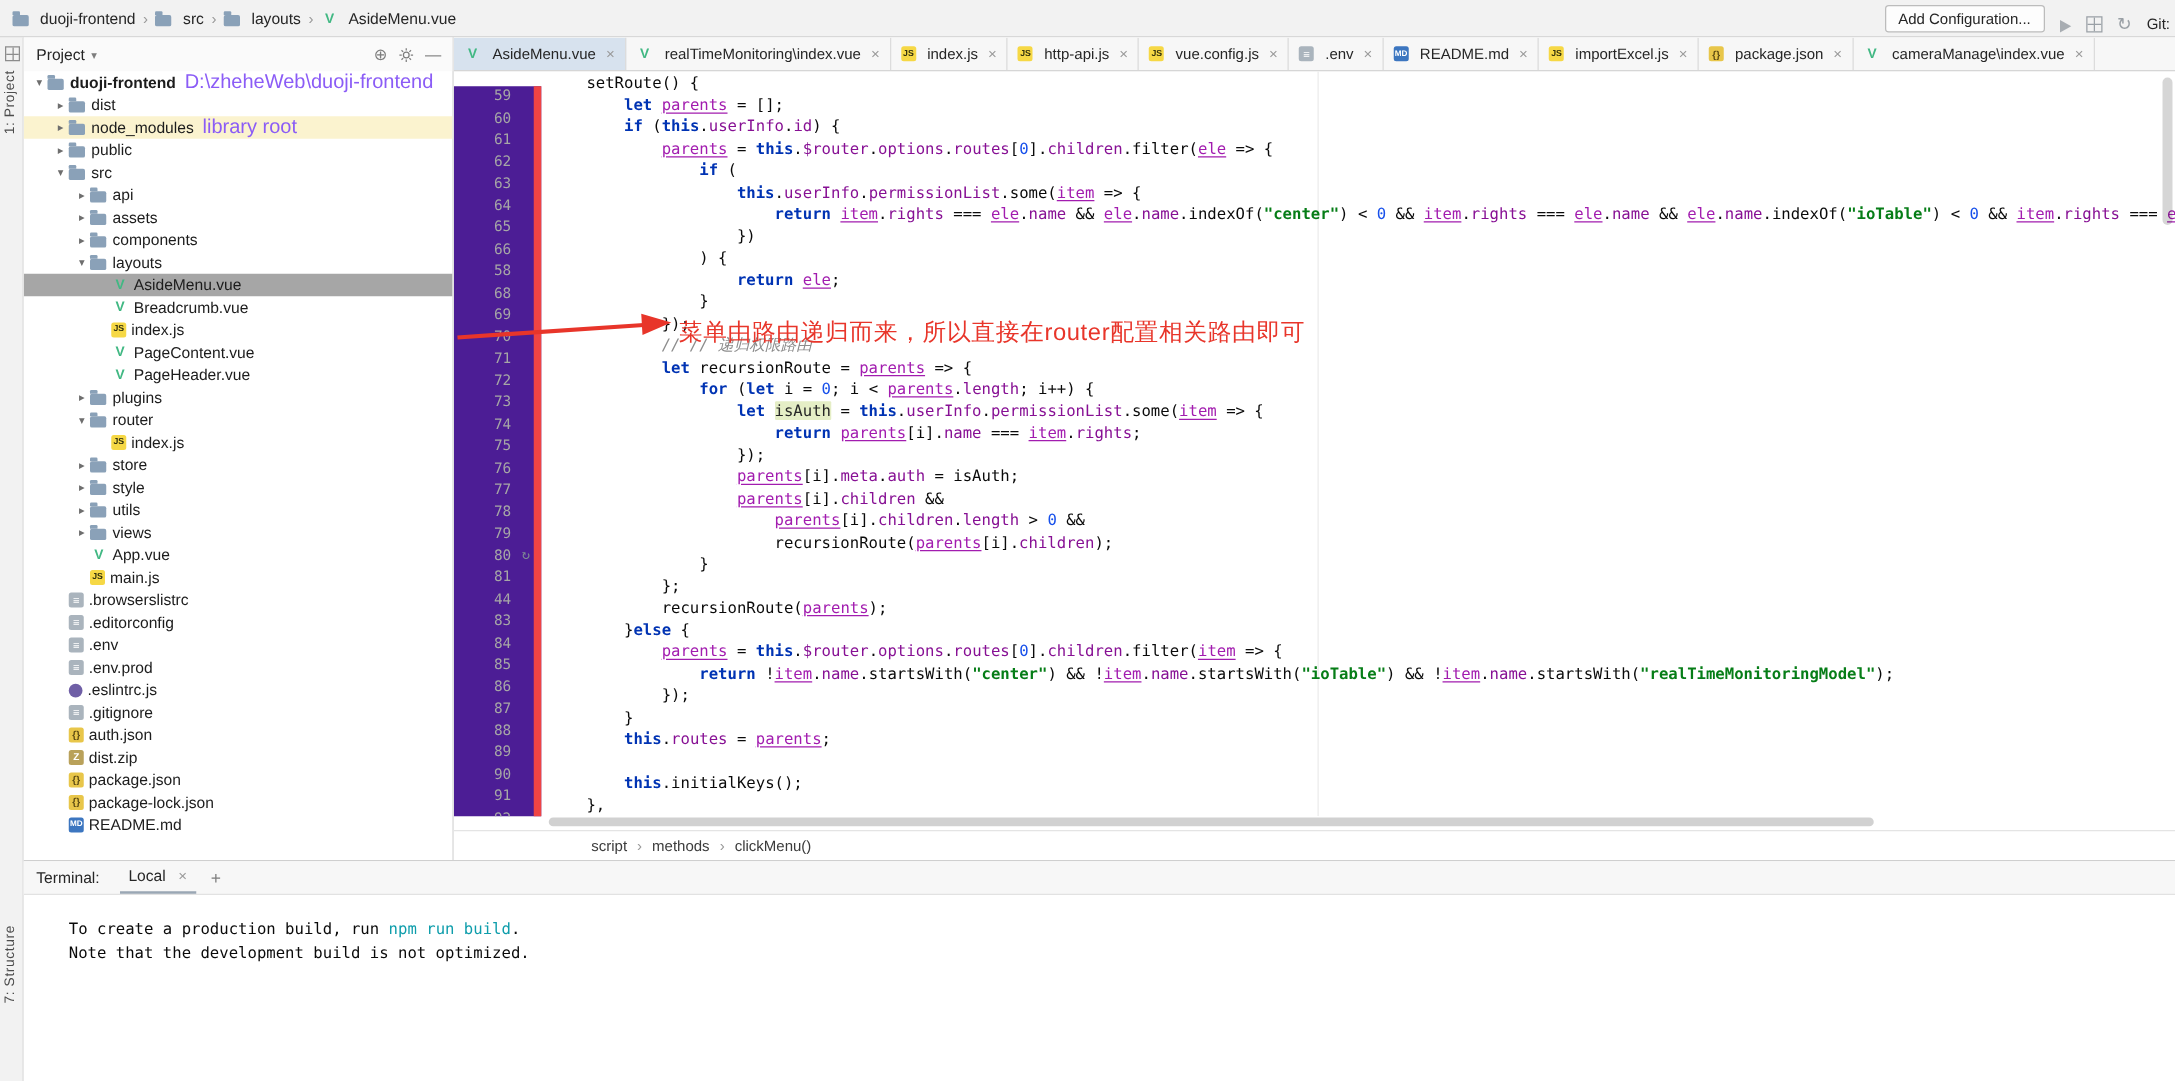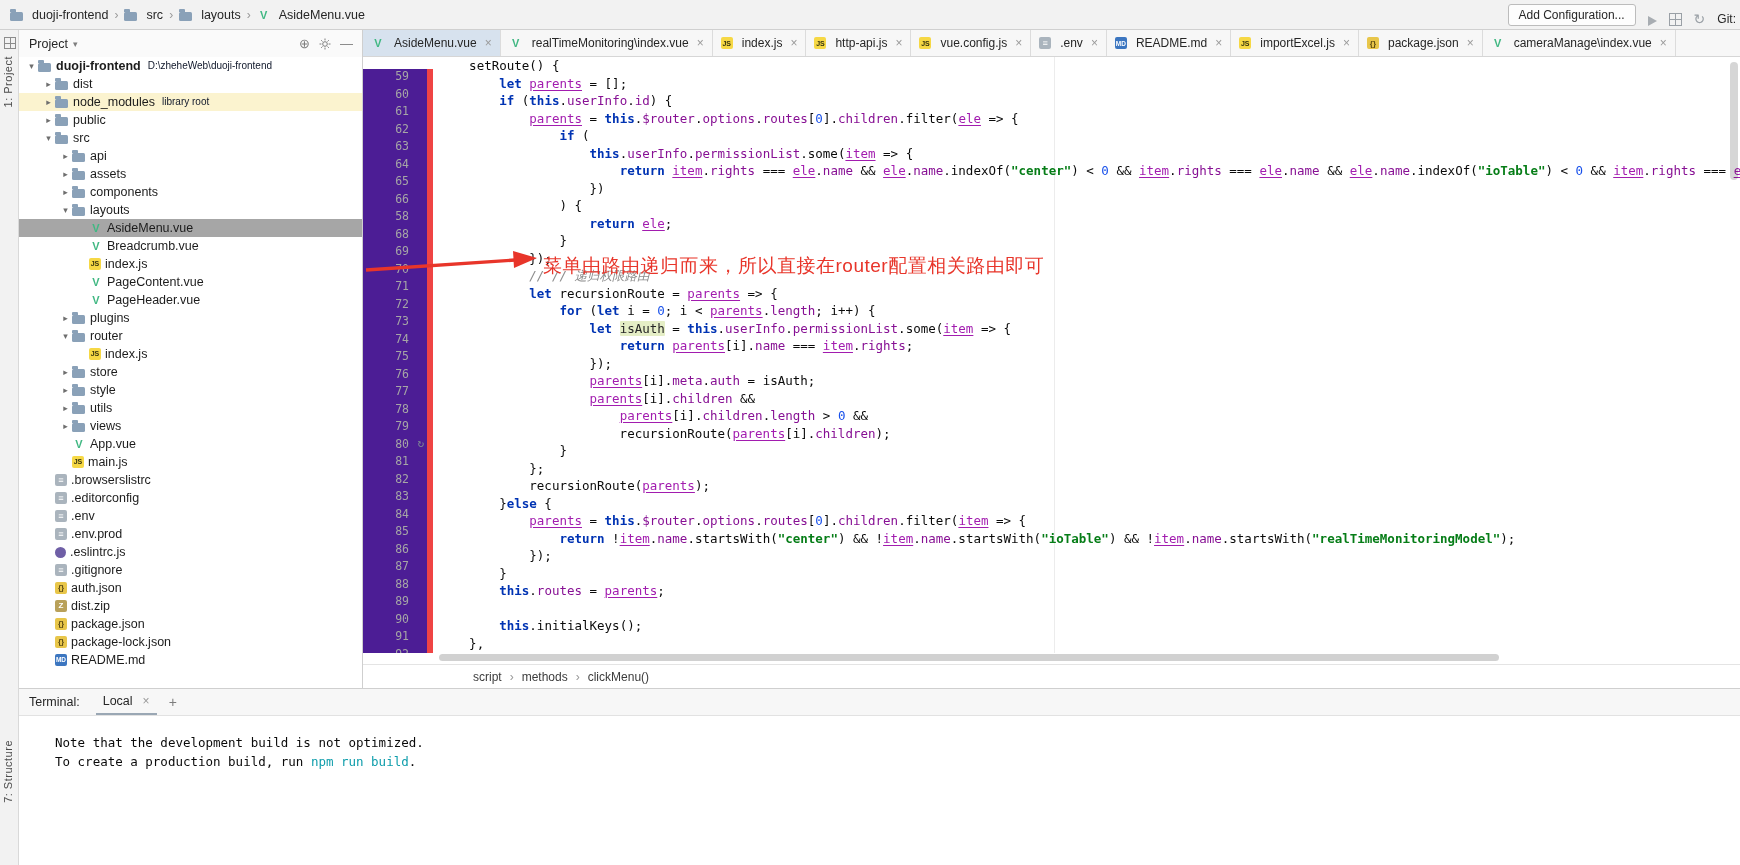--- a/index.html
+++ b/index.html
@@ -41,21 +41,21 @@
   .panel-header{height:27px;display:flex;align-items:center;padding-left:10px;font-size:12.5px;background:#fafafa;}
   .ph-caret{color:#7d7d7d;font-size:9px;margin-left:5px;}
   .ph-icons{margin-left:auto;display:flex;align-items:center;gap:9px;color:#7d7d7d;padding-right:9px;font-size:13px;}
   .tree{font-size:12.5px;}
   .trow{display:flex;align-items:center;height:18px;line-height:18px;white-space:nowrap;cursor:default;}
   .trow.sel{background:#a6a6a6;}
   .trow.excluded{background:#fbf3cf;}
   .arrow{width:13px;flex:none;text-align:center;color:#6e6e6e;font-size:9px;}
   .tlabel{color:#1c1c1c;}
   .tlabel.bold{font-weight:700;}
-  .tsuffix{color:#0f172a;margin-left:7px;font-size:10px;}
+  .tsuffix{color:#8b5cf6;margin-left:7px;font-size:16px;}
 
   
   .fic{width:14px;height:13px;margin-right:4px;display:inline-flex;align-items:center;
        justify-content:center;flex:none;font-family:"Liberation Sans",sans-serif;}
   .fic-folder{width:13px;height:9px;background:#8aa1b8;border-radius:1.5px;position:relative;margin-top:3px;margin-right:5px;}
   .fic-folder::before{content:"";position:absolute;top:-3px;left:0;width:6px;height:3px;background:#8aa1b8;border-radius:1px 1px 0 0;}
   .fic-vue{color:#41b883;font-weight:800;font-size:11px;}
   .fic-js{width:12px;height:12px;background:#f6d845;border-radius:2px;color:#33320e;font-size:7px;font-weight:800;}
   .fic-json{width:12px;height:12px;background:#e8c64a;border-radius:2px;color:#5b4a12;font-size:8px;font-weight:700;}
   .fic-md{width:12px;height:12px;background:#3c76c0;border-radius:2px;color:#fff;font-size:6.5px;font-weight:800;}
@@ -425,21 +425,21 @@
           <div class="gl"><span class="gnum">72</span></div>
           <div class="gl"><span class="gnum">73</span></div>
           <div class="gl"><span class="gnum">74</span></div>
           <div class="gl"><span class="gnum">75</span></div>
           <div class="gl"><span class="gnum">76</span></div>
           <div class="gl"><span class="gnum">77</span></div>
           <div class="gl"><span class="gnum">78</span></div>
           <div class="gl"><span class="gnum">79</span></div>
           <div class="gl"><span class="gnum">80</span><span class="gmark">↻</span></div>
           <div class="gl"><span class="gnum">81</span></div>
-          <div class="gl"><span class="gnum">82</span></div>
+          <div class="gl"><span class="gnum">44</span></div>
           <div class="gl"><span class="gnum">83</span></div>
           <div class="gl"><span class="gnum">84</span></div>
           <div class="gl"><span class="gnum">85</span></div>
           <div class="gl"><span class="gnum">86</span></div>
           <div class="gl"><span class="gnum">87</span></div>
           <div class="gl"><span class="gnum">88</span></div>
           <div class="gl"><span class="gnum">89</span></div>
           <div class="gl"><span class="gnum">90</span></div>
           <div class="gl"><span class="gnum">91</span></div>
           <div class="gl"><span class="gnum">92</span></div>
@@ -468,18 +468,18 @@
   <div class="terminal-panel">
     <div class="term-header">
       <span class="term-title">Terminal:</span>
       <span class="term-tab">
         <span>Local</span>
         <span class="tab-close">×</span>
       </span>
       <span class="term-plus">+</span>
     </div>
     <div class="term-body" id="term">
+        <div class="tline"><span class="t-d">To create a production build, run </span><span class="t-cmd">npm run build</span><span class="t-d">.</span></div>
         <div class="tline"><span class="t-d">Note that the development build is not optimized.</span></div>
-        <div class="tline"><span class="t-d">To create a production build, run </span><span class="t-cmd">npm run build</span><span class="t-d">.</span></div>
       </div>
   </div>
 
 </div>
 
 </body></html>

